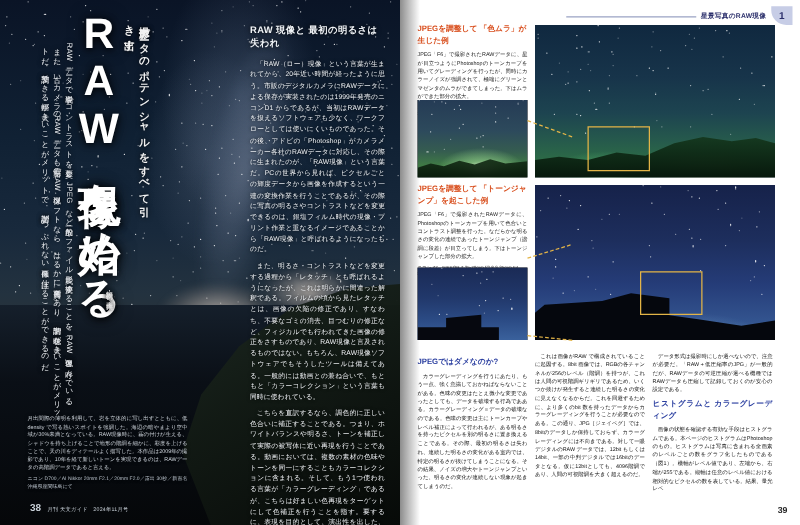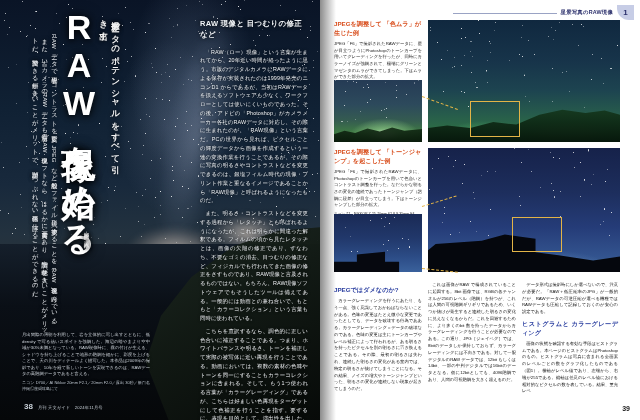--- a/index.html
+++ b/index.html
@@ -672,21 +672,21 @@
     <div class="title-wrap">
       <div class="subtitle-v">撮影データのポテンシャルをすべて引き出す</div>
       <div class="maintitle-v">RAW現像を始める</div>
       <div class="lead-v">RAWデータで表現やコントラストを変更し、JPEGなど一般的なファイル形式に変換することを、「RAW現像」と呼んでいる。また、古いカメラのRAWデータも最新のRAW現像ソフトなら、はるかに高画質であり、階調や色味が大きいことがメリットだ。調整できる幅が大きいことがメリットで、諧調がつぶれない画像に仕上げることができるのだ。</div>
     </div>
 
     <div class="byline-v">解説・作例：斉木大輔</div>
 
     <div class="lcol">
       <h2>RAW 現像と
-目つむりの修正など</h2>
+最初の明るさは失われ</h2>
       <p class="ind">「RAW（ロー）現像」という言葉が生まれてから、20年近い時間が経ったように思う。市販のデジタルカメラにRAWデータによる保存が実装されたのは1999年発売のニコンD1 からであるが、当初はRAWデータを扱えるソフトウェアも少なく、ワークフローとしては使いにくいものであった。その後、アドビの「Photoshop」がカメラメーカー各社のRAWデータに対応し、その際に生まれたのが、「RAW現像」という言葉だ。PCの世界から見れば、ピクセルごとの輝度データから画像を作成するという一連の変換作業を行うことであるが、その際に写真の明るさやコントラストなどを変更できるのは、銀塩フィルム時代の現像・プリント作業と重なるイメージであることから「RAW現像」と呼ばれるようになったものだ。</p>
       <p class="ind">また、明るさ・コントラストなどを変更する過程から「レタッチ」とも呼ばれるようになったが、これは明らかに間違った解釈である。フィルムの頃から見たレタッチとは、画像の欠陥の修正であり、すなわち、不要なゴミの消去、目つむりの修正など、フィジカルでも行われてきた画像の修正をさすものであり、RAW現像と言及されるものではない。もちろん、RAW現像ソフトウェアでもそうしたツールは備えてある。一般的には動画との兼ね合いで、もともと「カラーコレクション」という言葉も同時に使われている。</p>
       <p class="ind">こちらを直訳するなら、調色的に正しい色合いに補正することである。つまり、ホワイトバランスや明るさ、トーンを補正して実際の被写体に近い再現を行うことである。動画においては、複数の素材の色味やトーンを同一にすることもカラーコレクションに含まれる。そして、もう1つ使われる言葉が「カラーグレーディング」であるが、こちらは好ましい色再現をターゲットにして色補正を行うことを指す。要するに、表現を目的として、演出性を出した、あるいは見た色合いに写真の色合いを補正することである。</p>
 
     </div>
 
     <div class="caption-left">
       <span>月出間際の薄明を利用して、岩を立体的に写し出すとともに、低density で写る熱いスポイトを強調した。海辺の暗やまより空中域が30%未満となっている。RAW現像時に、霧の付けが生える、シャドウを持ち上げることで地形の階調を細かに、彩度を上げることで、天の川をディテールよく描写した。本作品は2009年の撮影であり、10年を経て新しいトーンを実現できるのは、RAWデータの高階調データであると言える。</span>
       <span class="spec">ニコン D700／AI Nikkor 20mm F2.1／20mm F2.0／露出 30秒／新百名 沖縄県座間味島にて</span>
     </div>

